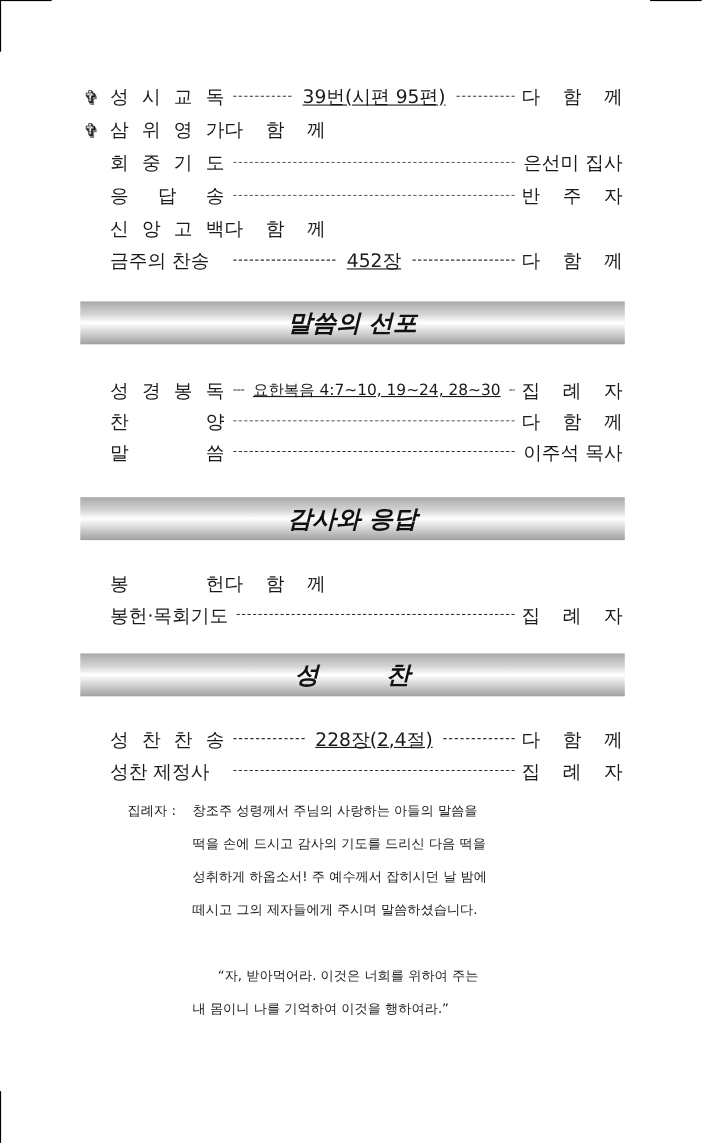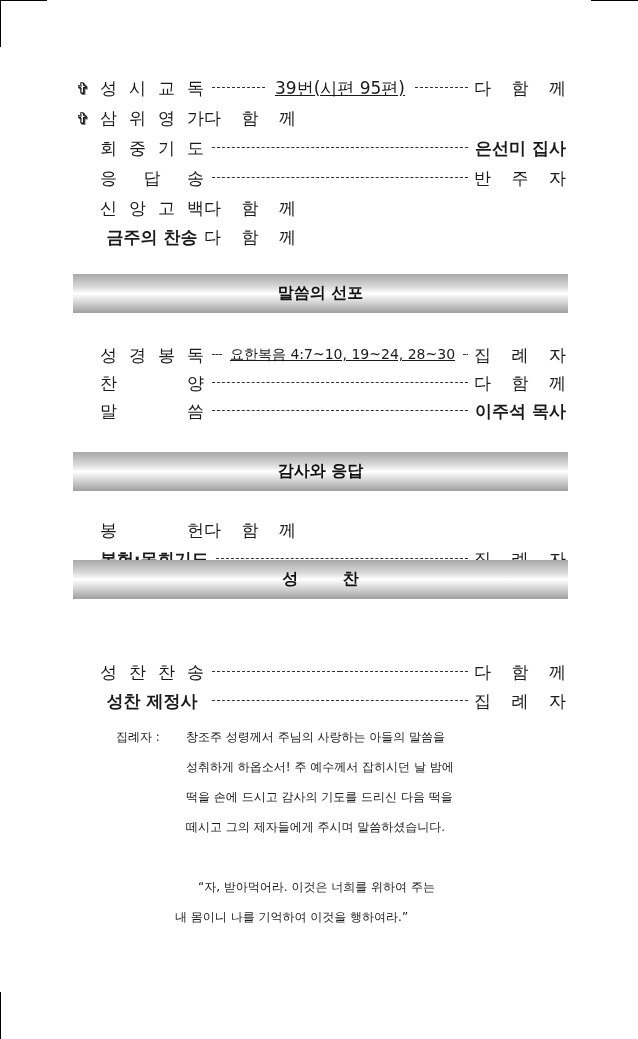--- a/index.html
+++ b/index.html
@@ -35,21 +35,21 @@
     font-weight: bold;
     text-shadow: 1px 1px 0 #777;
     flex: 0 0 24px;
   }
   .row .spacer { flex: 0 0 24px; }
   .row .label {
     flex: 0 0 104px;
     display: flex;
     justify-content: space-between;
   }
-  .row .label.compact { justify-content: center; letter-spacing: 0; font-weight: bold; }
+  .row .label.compact { justify-content: flex-start; letter-spacing: 0; }
   .row .middle {
     flex: 1 1 auto;
     display: flex;
     align-items: center;
     margin: 0 6px 0 8px;
     overflow: hidden;
   }
   .row .dash {
     flex: 1 1 auto;
     height: 1px;
@@ -61,38 +61,39 @@
     flex: 0 0 auto;
     padding: 0 10px;
     text-decoration: underline;
   }
   .row .mid-text.small { font-size: 14px; padding: 0 8px; }
   .row .right {
     flex: 0 0 92px;
     display: flex;
     justify-content: space-between;
   }
-  .row .right.compact { justify-content: flex-end; font-weight: bold; }
+  .row .right.compact { justify-content: flex-end; }
 
   .section-bar {
     position: absolute;
     left: 73px;
     width: 495px;
     height: 39px;
     background: linear-gradient(to bottom,
       #a9a9a9 0%, #d4d4d4 30%, #ffffff 50%, #d6d6d6 72%, #9f9f9f 100%);
     display: flex;
     align-items: center;
     justify-content: center;
   }
   .section-bar .title {
-    font-size: 16px;
+    font-size: 22px;
     font-weight: bold;
     color: #111;
     white-space: pre;
+    font-style: italic;
   }
 
   .para {
     position: absolute;
     font-size: 12px;
     line-height: 30px;
     white-space: nowrap;
   }
 </style>
 </head>
@@ -185,20 +186,25 @@
       <span>함</span>
       <span>께</span>
     </span>
   </div>
 
   <div class="row" style="top:222px">
     <span class="spacer"></span>
     <span class="label compact">
       <span>금주의 찬송</span>
     </span>
+    <span class="middle">
+      <span class="dash"></span>
+      <span class="mid-text">452장</span>
+      <span class="dash"></span>
+    </span>
     <span class="right">
       <span>다</span>
       <span>함</span>
       <span>께</span>
     </span>
   </div>
 </div>
 
 <div class="section-bar" style="top:274px">
   <span class="title">말씀의 선포</span>
@@ -279,34 +285,35 @@
   <span class="middle">
     <span class="dash"></span>
   </span>
   <span class="right">
     <span>집</span>
     <span>례</span>
     <span>자</span>
   </span>
 </div>
 
-<div class="section-bar" style="top:560px">
+<div class="section-bar" style="top:594px">
   <span class="title">성        찬</span>
 </div>
 
 <div class="row" style="top:657px">
   <span class="spacer"></span>
   <span class="label">
     <span>성</span>
     <span>찬</span>
     <span>찬</span>
     <span>송</span>
   </span>
   <span class="middle">
     <span class="dash"></span>
+    <span class="mid-text">228장(2,4절)</span>
     <span class="dash"></span>
   </span>
   <span class="right">
     <span>다</span>
     <span>함</span>
     <span>께</span>
   </span>
 </div>
 
 <div class="row" style="top:686px">
@@ -318,21 +325,21 @@
     <span class="dash"></span>
   </span>
   <span class="right">
     <span>집</span>
     <span>례</span>
     <span>자</span>
   </span>
 </div>
 
 <div class="para" style="left:116px; top:722px;">집례자 :</div>
-<div class="para" style="left:175px; top:722px;margin-left:11px;">
+<div class="para" style="left:175px; top:722px;">
   <div>창조주 성령께서 주님의 사랑하는 아들의 말씀을</div>
+  <div>떡을 손에 드시고 감사의 기도를 드리신 다음 떡을</div>
   <div>성취하게 하옵소서! 주 예수께서 잡히시던 날 밤에</div>
-  <div>떡을 손에 드시고 감사의 기도를 드리신 다음 떡을</div>
   <div>떼시고 그의 제자들에게 주시며 말씀하셨습니다.</div>
 </div>
 
 <div class="para" style="left:198px; top:872px;">“자, 받아먹어라. 이것은 너희를 위하여 주는</div>
 <div class="para" style="left:175px; top:902px;">내 몸이니 나를 기억하여 이것을 행하여라.”</div>
 
 </body></html>

